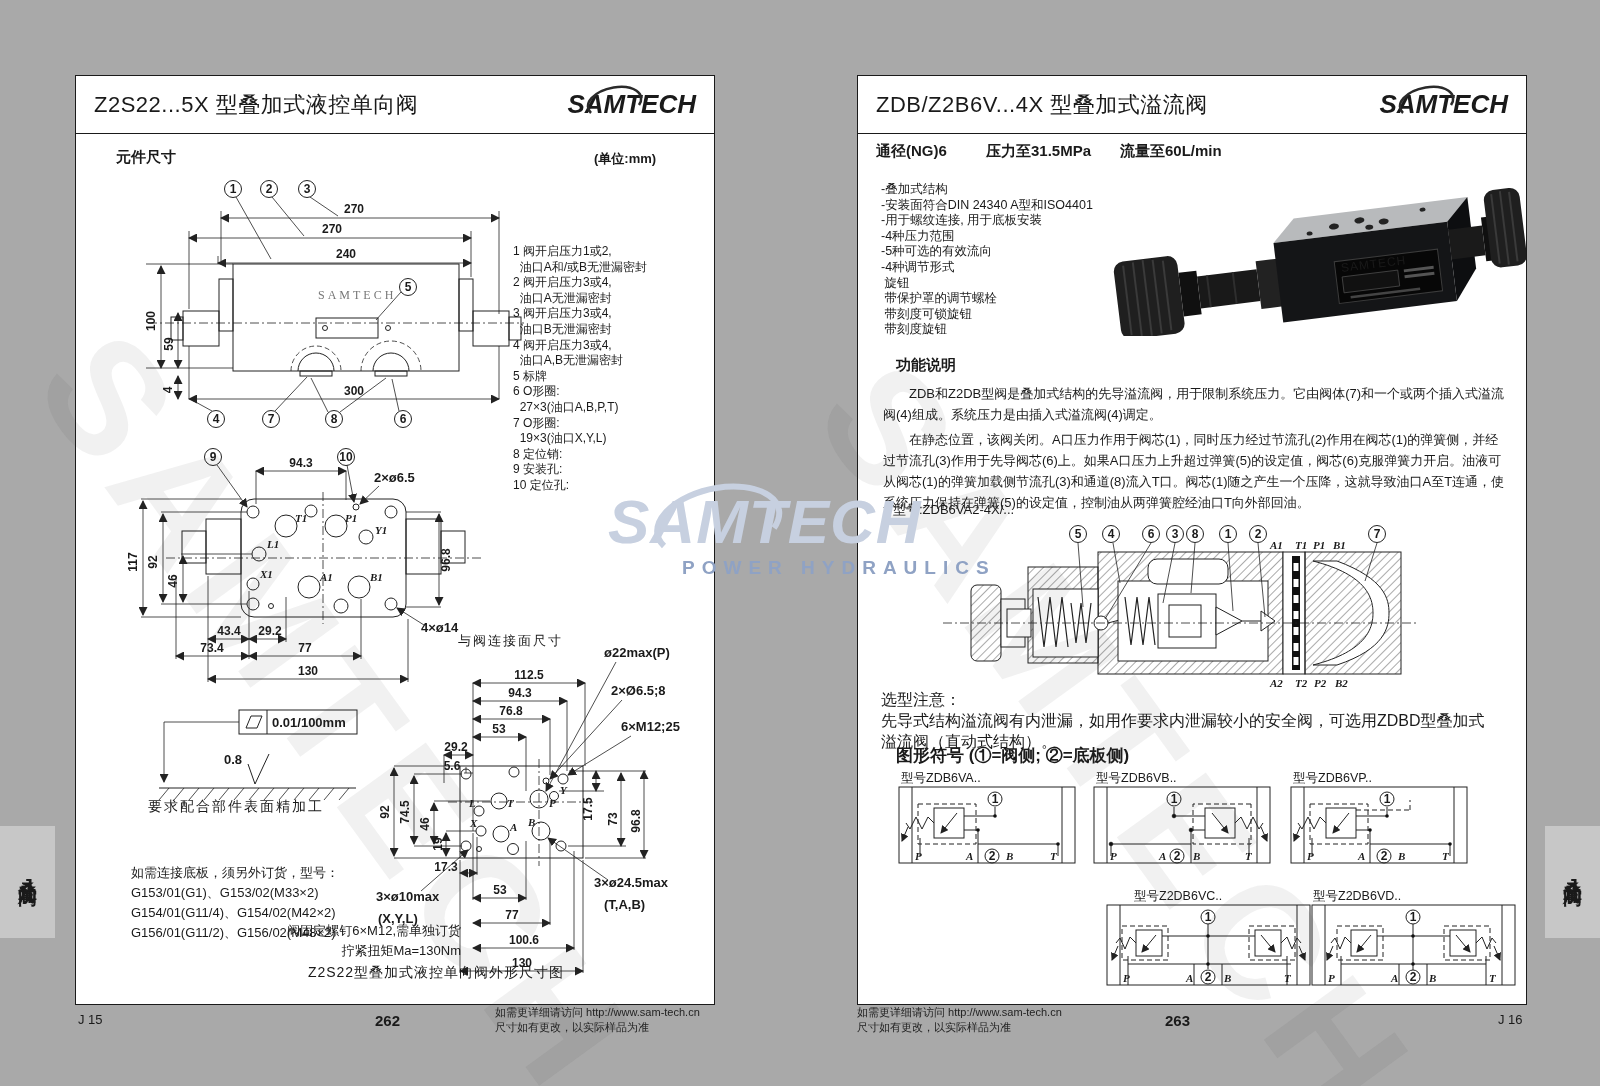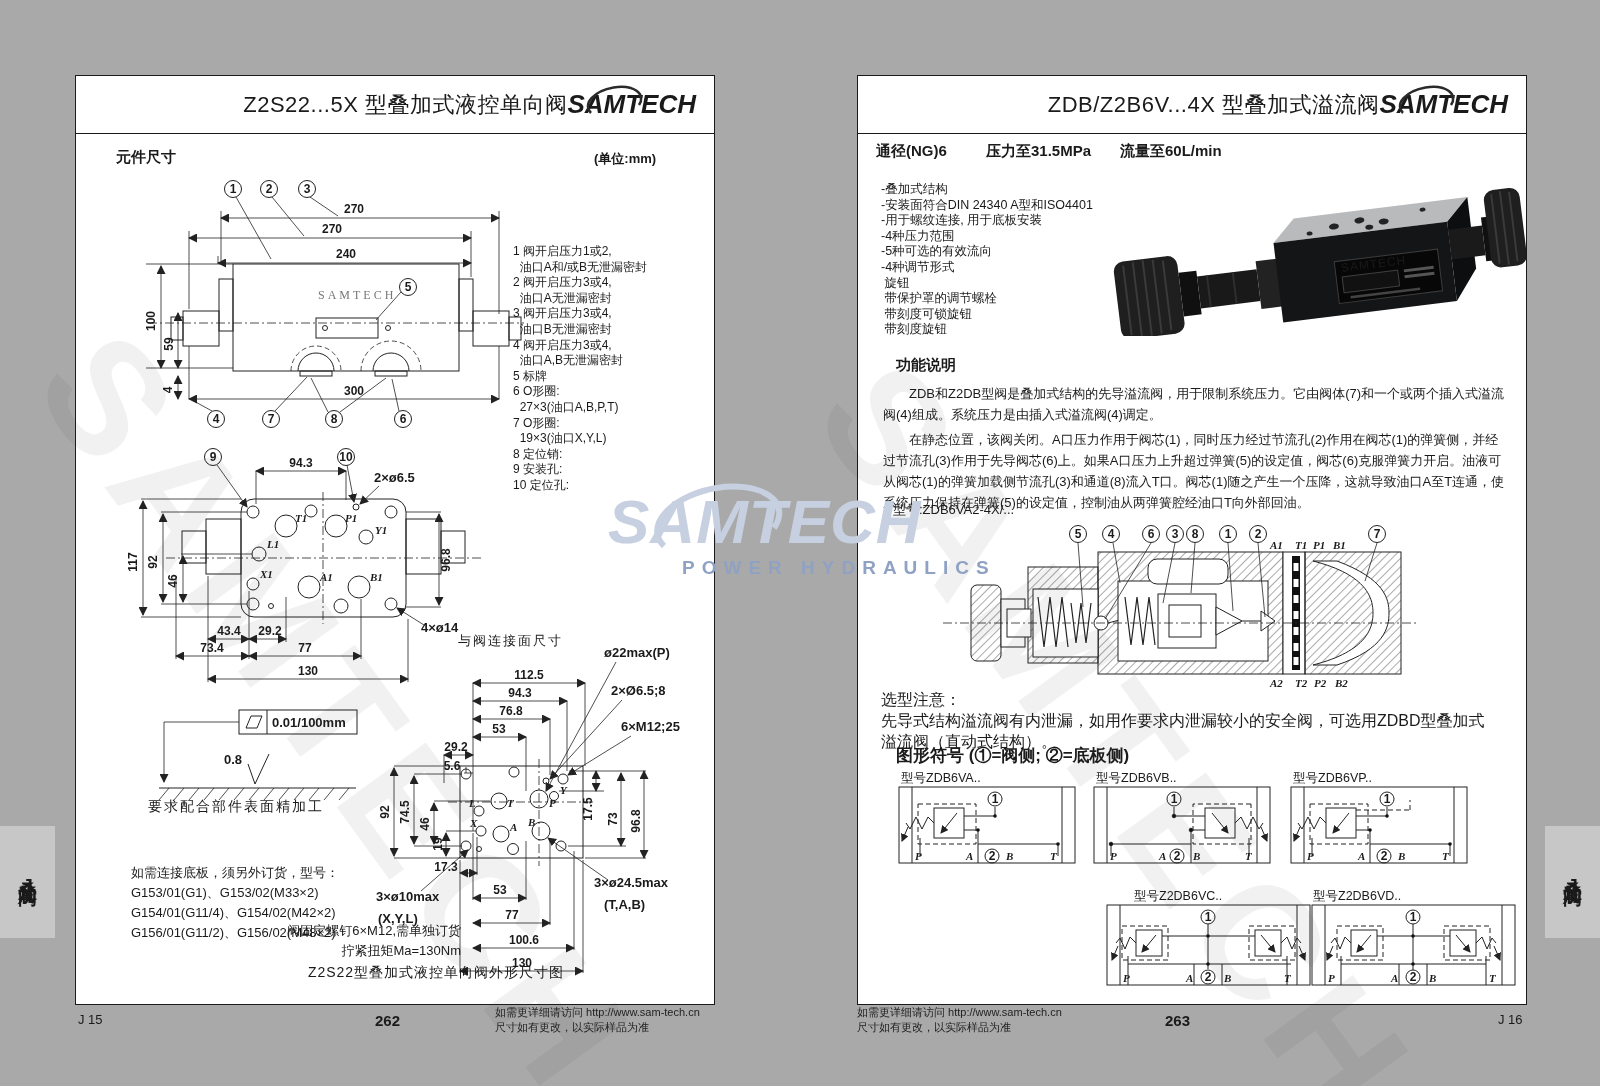--- a/index.html
+++ b/index.html
@@ -3,21 +3,21 @@
 <meta charset="utf-8">
 <style>
   html,body{margin:0;padding:0;}
   body{width:1600px;height:1086px;background:#a9a9a9;position:relative;
        font-family:"Liberation Sans",sans-serif;color:#1a1a1a;overflow:hidden;}
   .canvas{position:absolute;inset:0;overflow:hidden;}
   .abs{position:absolute;}
   .page{position:absolute;top:75px;height:930px;background:#fff;border:1.5px solid #1a1a1a;box-sizing:border-box;}
   .page.lp{left:75px;width:640px;}
   .page.rp{left:857px;width:670px;}
-  .hdr{height:57px;border-bottom:1.5px solid #1a1a1a;display:flex;align-items:center;justify-content:flex-end;padding:0 18px;}
+  .hdr{height:57px;border-bottom:1.5px solid #1a1a1a;display:flex;align-items:center;justify-content:space-between;padding:0 18px;}
   .hdr .title{font-size:22px;letter-spacing:.5px;}
   .logo{position:relative;font-style:italic;font-weight:bold;font-size:26px;white-space:nowrap;}
   .logo svg{position:absolute;left:12px;top:-8px;pointer-events:none;}
   .b{font-weight:bold;}
   .pre{white-space:pre-wrap;}
   .preline{white-space:pre-line;}
   .legend{font-size:12px;line-height:15.6px;}
   .smalltext{font-size:13px;line-height:20px;}
   .caption{font-size:14px;letter-spacing:1px;}
   .vtab{position:absolute;top:826px;width:55px;height:112px;background:#c7c7c7;

